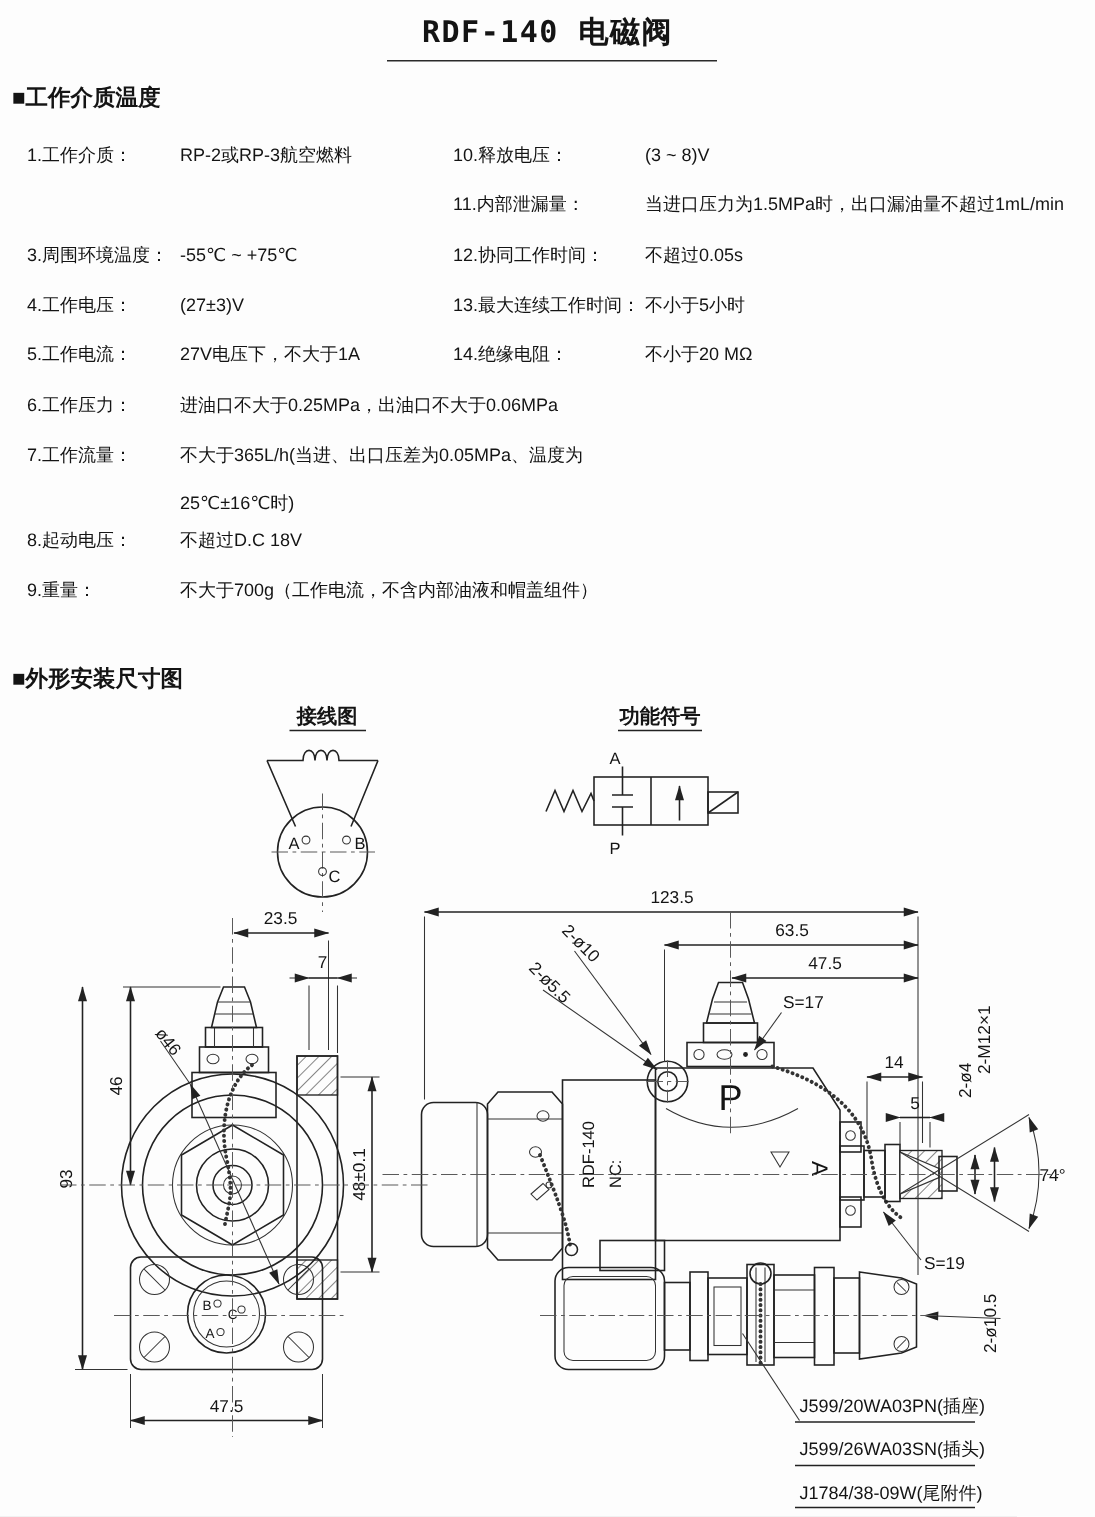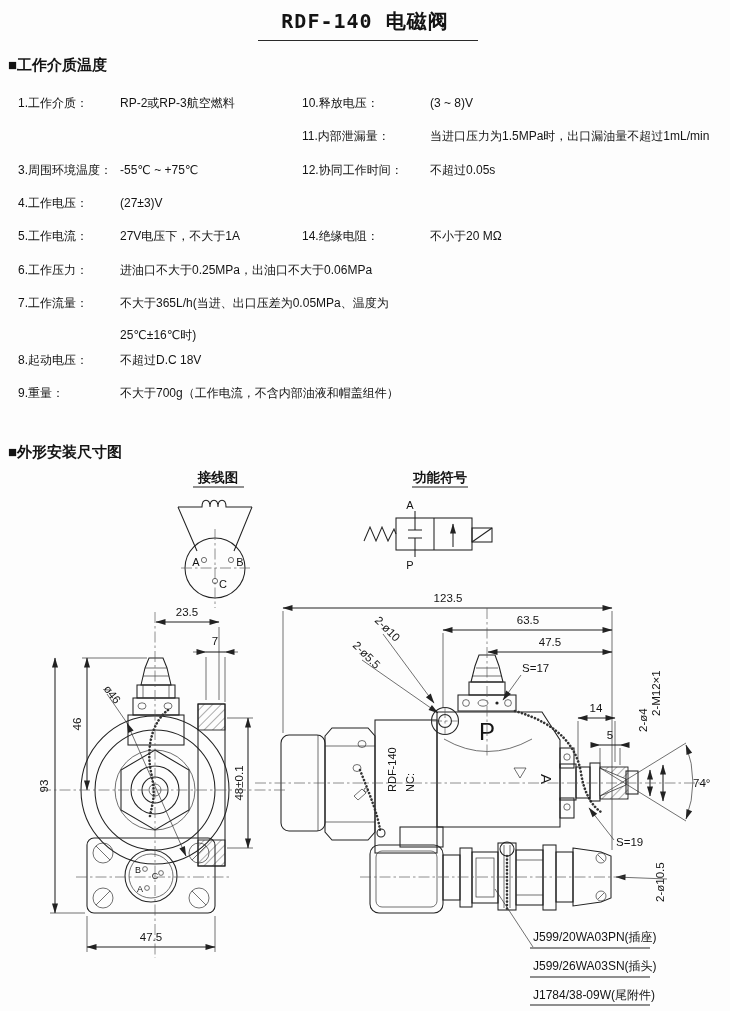--- a/index.html
+++ b/index.html
@@ -42,20 +42,21 @@
   <div class="row" style="left:18px;top:228px"><span class="head wl"><span>5.</span><span>工作电流：</span></span><span>27V电压下，不大于1A</span></div>
   <div class="row" style="left:18px;top:262px"><span class="head wl"><span>6.</span><span>工作压力：</span></span><span>进油口不大于0.25MPa，出油口不大于0.06MPa</span></div>
   <div class="row" style="left:18px;top:295px"><span class="head wl"><span>7.</span><span>工作流量：</span></span><span>不大于365L/h(当进、出口压差为0.05MPa、温度为</span></div>
   <div class="row" style="left:120px;top:327px"><span>25℃±16℃时)</span></div>
   <div class="row" style="left:18px;top:352px"><span class="head wl"><span>8.</span><span>起动电压：</span></span><span>不超过D.C 18V</span></div>
   <div class="row" style="left:18px;top:385px"><span class="head wl"><span>9.</span><span>重量：</span></span><span>不大于700g（工作电流，不含内部油液和帽盖组件）</span></div>
 
   <div class="row" style="left:302px;top:95px"><span class="head wr"><span>10.</span><span>释放电压：</span></span><span>(3 ~ 8)V</span></div>
   <div class="row" style="left:302px;top:128px"><span class="head wr"><span>11.</span><span>内部泄漏量：</span></span><span>当进口压力为1.5MPa时，出口漏油量不超过1mL/min</span></div>
   <div class="row" style="left:302px;top:162px"><span class="head wr"><span>12.</span><span>协同工作时间：</span></span><span>不超过0.05s</span></div>
+  <div class="row" style="left:302px;top:195px"><span class="head wr"><span>13.</span><span>最大连续工作时间：</span></span><span>不小于5小时</span></div>
   <div class="row" style="left:302px;top:228px"><span class="head wr"><span>14.</span><span>绝缘电阻：</span></span><span>不小于20 MΩ</span></div>
 
   <div class="section-heading" style="top:443px;left:8px">■外形安装尺寸图</div>
 
   <svg style="position:absolute;left:0;top:458px" width="730" height="553" viewBox="0 458 730 553">
     <defs>
       <marker id="arr" orient="auto-start-reverse" markerWidth="12" markerHeight="8" refX="10.5" refY="4" markerUnits="userSpaceOnUse">
           <path d="M1,1 L11,4 L1,7 Z" fill="#222"></path>
         </marker>
       <pattern id="hatch" width="6" height="6" patternUnits="userSpaceOnUse" patternTransform="rotate(45)">

